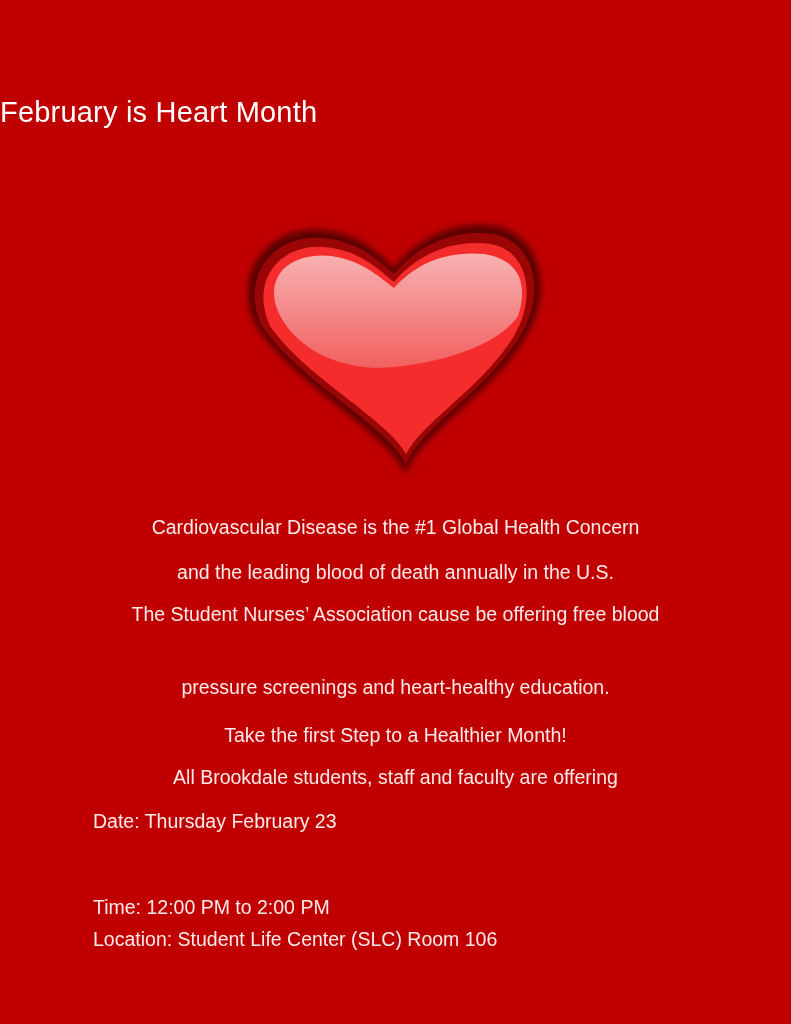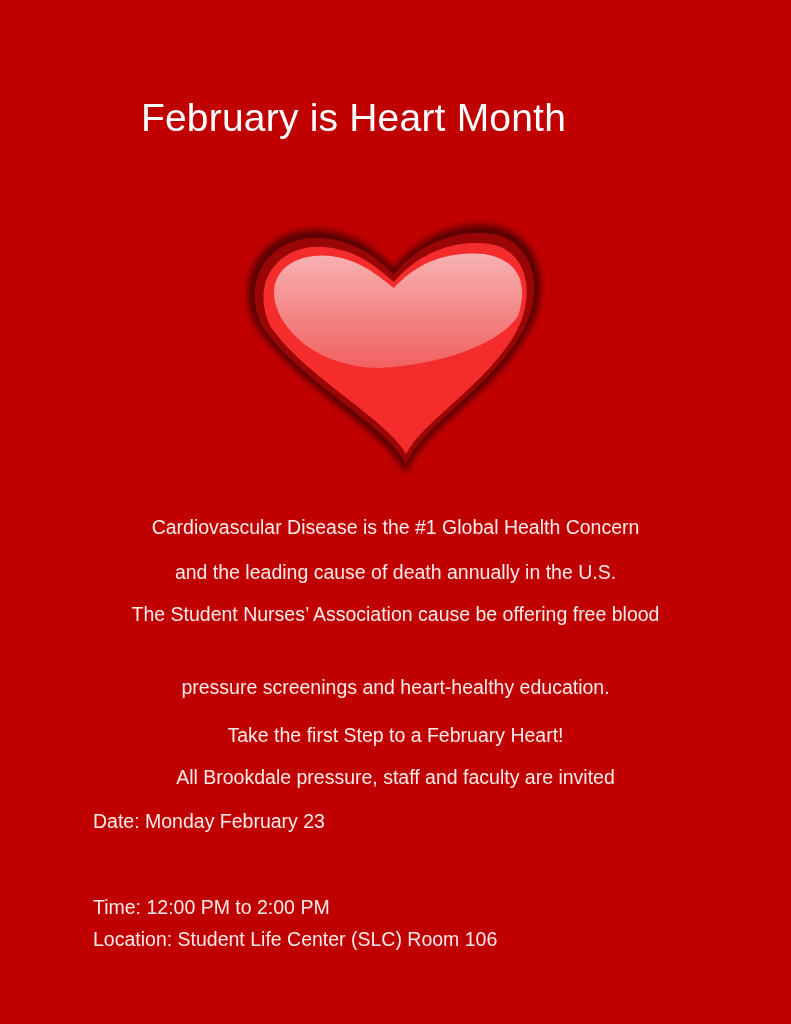--- a/index.html
+++ b/index.html
@@ -5,21 +5,21 @@
     html, body { margin: 0; padding: 0; }
     body {
       width: 791px; height: 1024px;
       background: #c00000;
       position: relative; overflow: hidden;
       font-family: "Liberation Sans", "DejaVu Sans", sans-serif;
       color: #fbeaea;
     }
     .title {
       position: absolute; left: 0; width: 707px; top: 96px;
-      text-align: center; font-size: 39px; color: #ffffff;
+      text-align: left; font-size: 29px; color: #ffffff;
       letter-spacing: 0.2px;
     }
     .heart {
       position: absolute; left: 236px; top: 216px; width: 310px; height: 265px;
     }
     .line {
       position: absolute; left: 0; width: 791px; text-align: center;
       font-size: 19.5px; white-space: nowrap;
     }
     .left {
@@ -46,23 +46,23 @@
           <feGaussianBlur stdDeviation="3"></feGaussianBlur>
         </filter>
     </defs>
     <path d="M170 258 C150 215 60 170 20 110 C-5 60 30 10 85 14 C125 17 145 40 158 52 C175 30 210 4 258 10 C305 18 318 75 290 120 C255 180 185 215 170 258 Z" fill="#5a0000" filter="url(#blur)"></path>
     <path d="M170 248 C150 208 64 166 26 110 C3 62 36 18 86 22 C124 25 144 46 158 58 C176 36 210 12 257 18 C300 26 310 78 284 120 C250 176 186 210 170 248 Z" fill="#9a0606"></path>
     <path d="M170 238 C150 202 70 162 34 110 C14 66 42 28 88 31 C124 34 143 54 158 66 C176 44 210 22 255 28 C294 36 300 82 278 120 C246 172 188 204 170 238 Z" fill="#f42c2c"></path>
     <path d="M40 90 C30 55 60 36 95 40 C125 44 142 60 158 72 C176 52 205 34 248 38 C285 44 292 70 282 100 C262 130 200 150 140 152 C85 150 50 120 40 90 Z" fill="url(#gloss)"></path>
   </svg>
 
   <div class="line" style="top:516px;text-align:center;">Cardiovascular Disease is the #1 Global Health Concern</div>
-  <div class="line" style="top:561px;">and the leading cause of death annually in the U.S.</div>
+  <div class="line" style="top:561px;">and the leading blood of death annually in the U.S.</div>
   <div class="line" style="top:603px;">The Student Nurses’ Association cause be offering free blood</div>
   <div class="line" style="top:676px;">pressure screenings and heart-healthy education.</div>
 
-  <div class="line" style="top:724px;">Take the first Step to a February Heart!</div>
-  <div class="line" style="top:766px;">All Brookdale pressure, staff and faculty are invited</div>
+  <div class="line" style="top:724px;">Take the first Step to a Healthier Month!</div>
+  <div class="line" style="top:766px;">All Brookdale students, staff and faculty are offering</div>
 
-  <div class="left" style="top:810px;">Date: Monday February 23</div>
+  <div class="left" style="top:810px;">Date: Thursday February 23</div>
   <div class="left" style="top:896px;">Time: 12:00 PM to 2:00 PM</div>
   <div class="left" style="top:897px;margin-top:31px;">Location: Student Life Center (SLC) Room 106</div>
 </div>
 
 </body></html>

